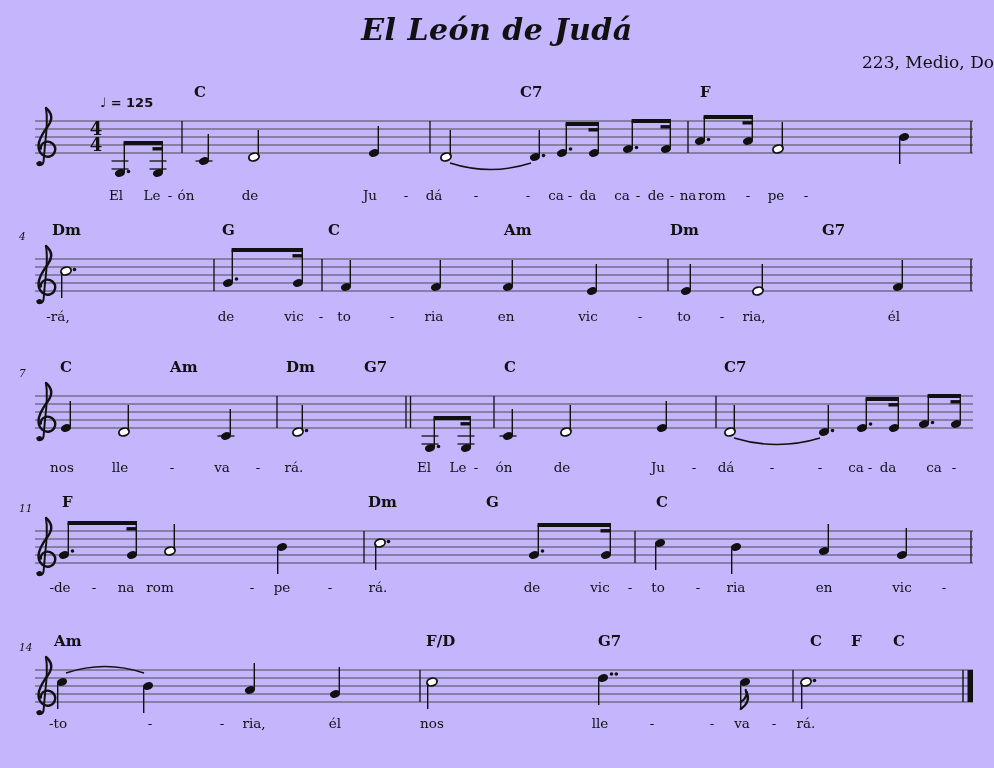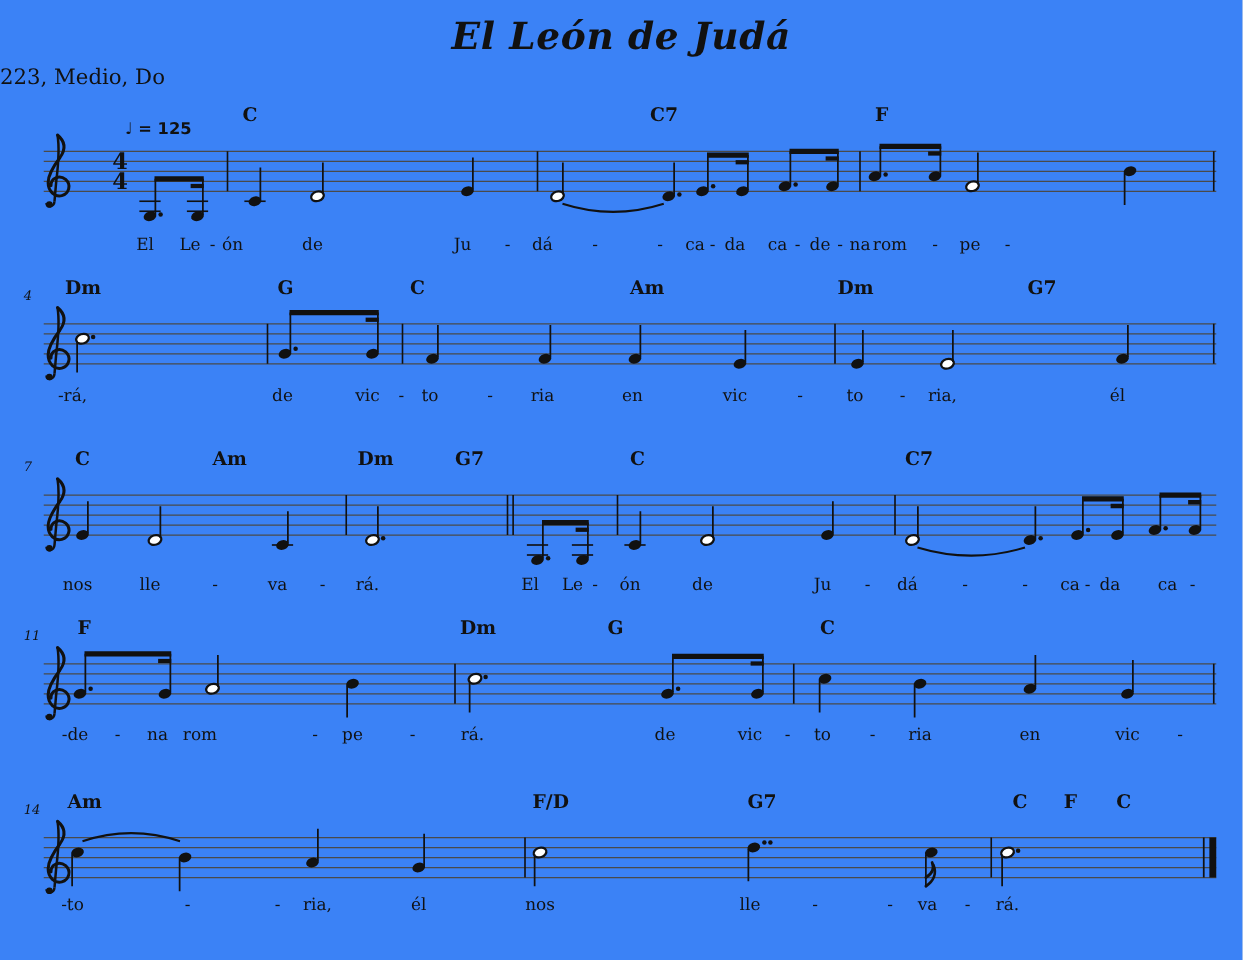--- a/index.html
+++ b/index.html
@@ -1,20 +1,20 @@
 <!DOCTYPE html>
 <html><head>
 <meta charset="utf-8">
 <style>
   html,body{margin:0;padding:0;background:#e8e8e8;}
-  #page{position:relative;width:994px;height:768px;background:#3b82f6;overflow:hidden;
+  #page{position:relative;width:994px;height:768px;background:#c4b5fd;overflow:hidden;
         font-family:"DejaVu Serif", serif;color:#111;}
   .title{position:absolute;top:12px;left:0;right:0;text-align:center;
          font-size:30px;font-weight:bold;font-style:italic;letter-spacing:.5px;}
-  .subtitle{position:absolute;top:52px;left:0;right:0;text-align:left;font-size:17px;}
+  .subtitle{position:absolute;top:52px;left:0;right:0;text-align:right;font-size:17px;}
   .attribution{position:absolute;top:63px;right:10px;font-size:13px;}
   svg{position:absolute;left:0;top:0;}
   text{fill:#111;}
 </style>
 </head>
 <body>
 
 <div id="page">
   <div class="title">El León de Judá</div>
   <div class="subtitle">223, Medio, Do</div>

